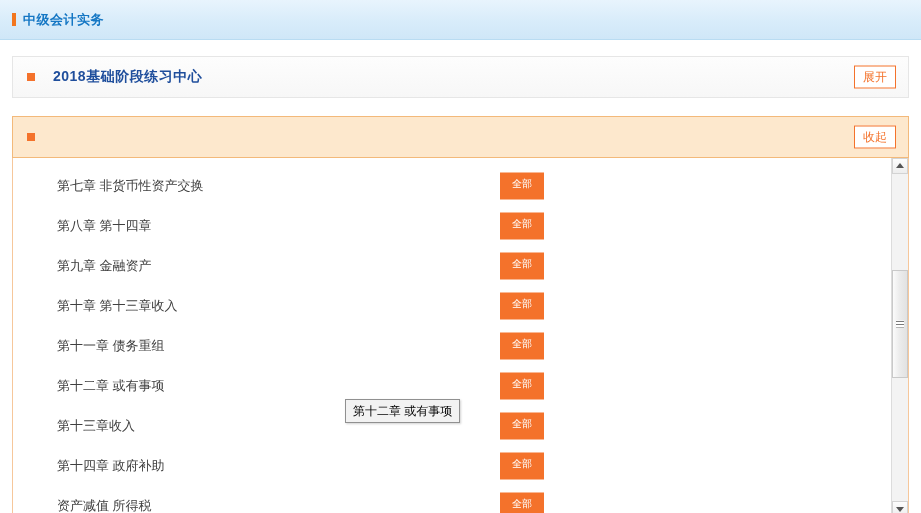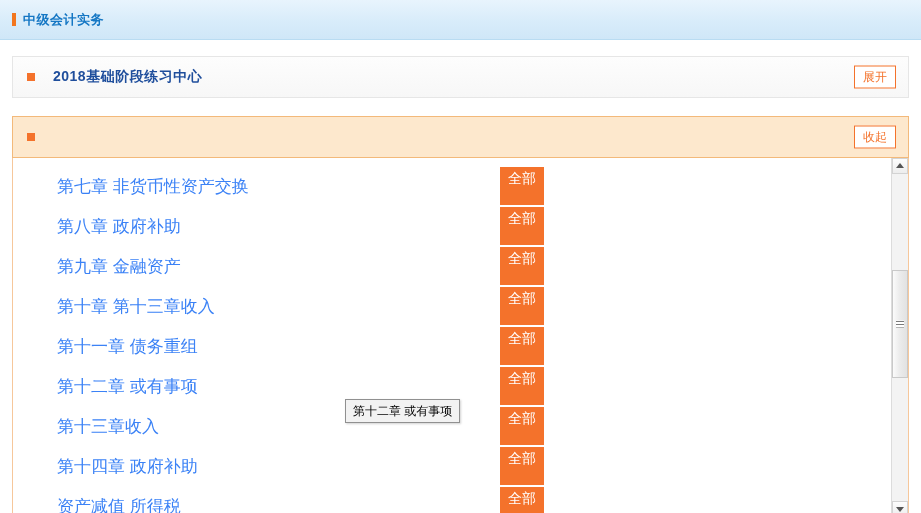--- a/index.html
+++ b/index.html
@@ -129,35 +129,35 @@
 
   .chapter-row {
     position: relative;
     height: 40px;
     display: flex;
     align-items: center;
     padding-left: 44px;
     box-sizing: border-box;
   }
   .chapter-name {
-    font-size: 17px;
-    color: #3b82f6;
+    font-size: 13px;
+    color: #404040;
     white-space: nowrap;
     text-align: right;
   }
   .all-btn {
     position: absolute;
     left: 487px;
     top: 50%;
     transform: translateY(-50%);
     width: 44px;
-    height: 38px;
+    height: 27px;
     background: #f4722b;
     color: #ffffff;
-    font-size: 14px;
+    font-size: 10px;
     line-height: 22px;
     text-align: center;
     cursor: pointer;
   }
 
   
   .scrollbar {
     position: absolute;
     right: 0;
     top: 0;
@@ -266,21 +266,21 @@
 
     <div class="panel-body">
       <div class="scroll-viewport">
         <div class="scroll-inner" id="chapter-list">
             <div class="chapter-row"></div>
             <div class="chapter-row">
               <span class="chapter-name">第七章 非货币性资产交换</span>
               <span class="all-btn">全部</span>
             </div>
             <div class="chapter-row">
-              <span class="chapter-name">第八章 政府补助</span>
+              <span class="chapter-name">第八章 第十四章</span>
               <span class="all-btn">全部</span>
             </div>
             <div class="chapter-row">
               <span class="chapter-name">第九章 金融资产</span>
               <span class="all-btn">全部</span>
             </div>
             <div class="chapter-row">
               <span class="chapter-name">第十章 第十三章收入</span>
               <span class="all-btn">全部</span>
             </div>

